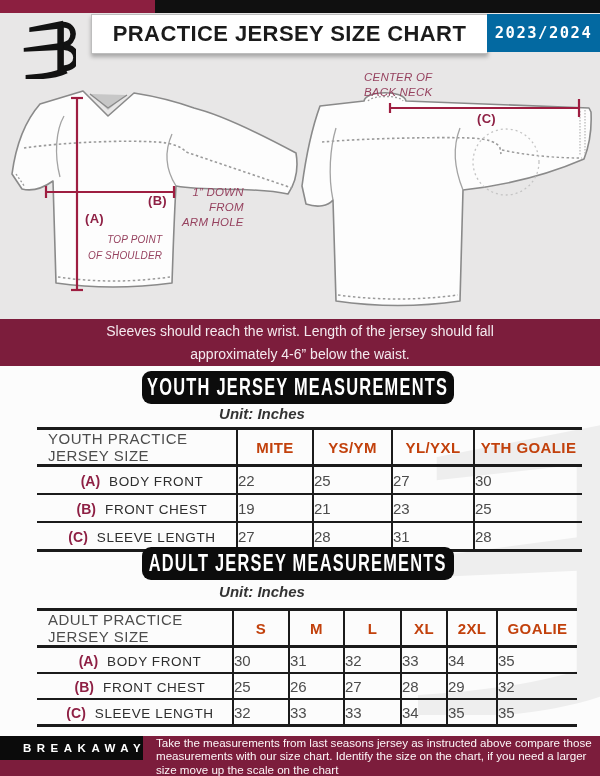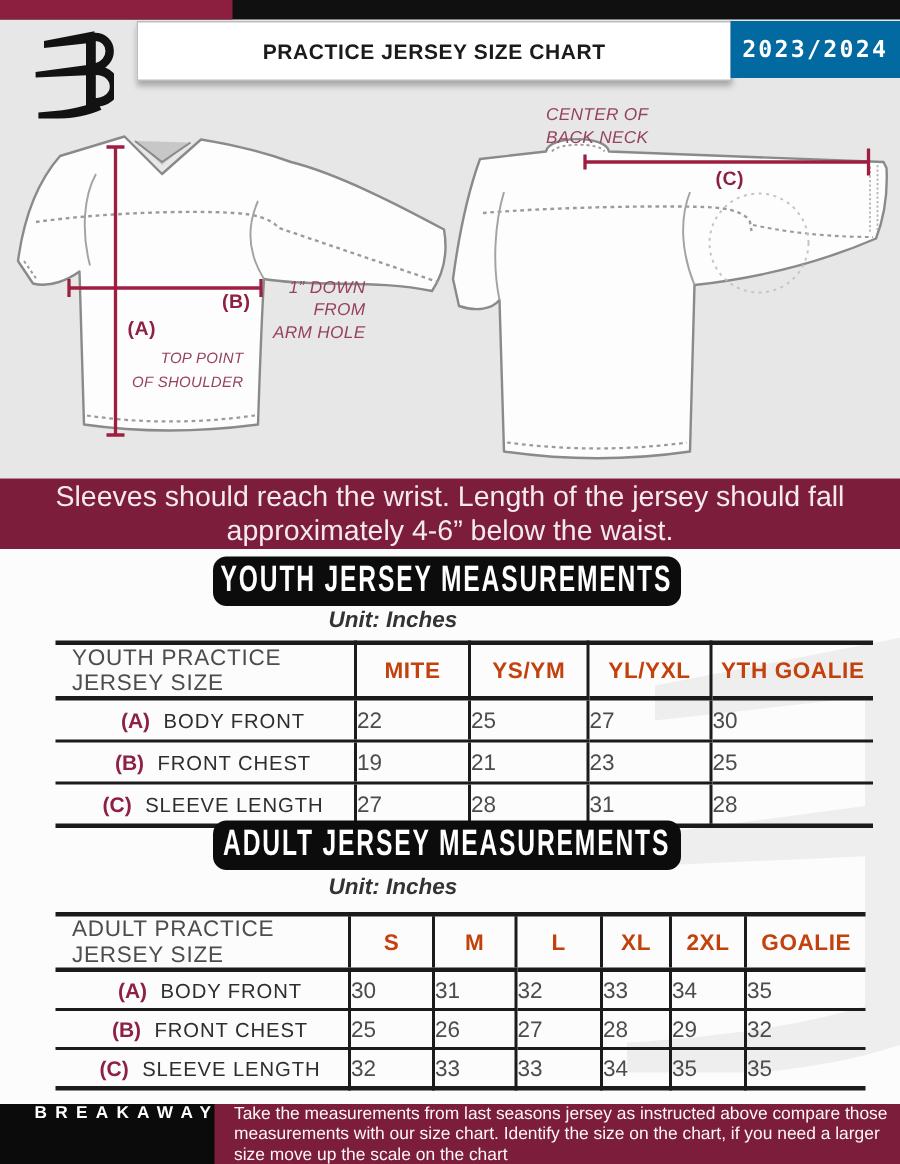--- a/index.html
+++ b/index.html
@@ -7,36 +7,36 @@
         font-family:"Liberation Sans",sans-serif;}
 
   
   .topstrip{position:absolute;top:0;left:0;width:600px;height:13px;background:#101010;}
   .topstrip-maroon{position:absolute;top:0;left:0;width:155px;height:13px;background:#8c1f40;}
   .gray-section{position:absolute;top:13px;left:0;width:600px;height:306px;background:#e8e7e7;}
   .logo-header{position:absolute;left:20px;top:15px;width:56px;height:64px;}
   .title-box{position:absolute;left:91px;top:14px;width:395px;height:38px;background:#ffffff;
              border:1px solid #bdbdbd;box-shadow:0 3px 4px rgba(0,0,0,.28);
              display:flex;align-items:center;justify-content:center;
-             font-size:14px;font-weight:bold;color:#1b1b1b;letter-spacing:.4px;}
+             font-size:22px;font-weight:bold;color:#1b1b1b;letter-spacing:.4px;}
   .season-box{position:absolute;left:487px;top:14px;width:113px;height:38px;background:#0369a1;
               display:flex;align-items:center;justify-content:center;
               font-family:"DejaVu Sans Mono",monospace;font-weight:bold;font-size:15.5px;
               color:#ffffff;letter-spacing:1.5px;}
 
   
   .dkey{position:absolute;font-weight:bold;font-size:13px;color:#8e2044;letter-spacing:.3px;}
   .dnote{position:absolute;font-style:italic;font-size:11.5px;line-height:15px;color:#96425f;
          white-space:pre-line;letter-spacing:.2px;text-align:right;}
   .jsvg{position:absolute;}
 
   
   .banner{position:absolute;top:319px;left:0;width:600px;height:47px;background:#7c1d3c;
           display:flex;align-items:center;justify-content:center;text-align:center;
-          color:#f4e9ee;font-size:19px;line-height:23px;white-space:pre-line;}
+          color:#f4e9ee;font-size:14px;line-height:23px;white-space:pre-line;}
 
   
   .pill{position:absolute;left:142px;width:312px;height:33px;background:#0c0c0c;border-radius:9px;
         display:flex;align-items:center;justify-content:center;}
   .pill span{color:#fff;font-weight:bold;font-size:20px;letter-spacing:1.5px;white-space:nowrap;
              transform:scale(.82,1.22);}
   .pill-youth{top:371px;}
   .pill-adult{top:547px;}
   .unit{position:absolute;left:0;width:524px;text-align:center;font-style:italic;font-weight:bold;
         font-size:15px;color:#333;}
@@ -60,22 +60,22 @@
   .size-table th+th,.size-table td+td{border-left:2px solid #1b1b1b;}
   .size-table td.row-head{text-align:center;padding-left:11px;}
   .rkey{font-weight:bold;color:#8e2044;font-size:14px;margin-right:9px;}
   .rlabel{color:#2e2e2e;font-size:13.5px;letter-spacing:.6px;}
 
   
   .watermark{position:absolute;right:-70px;top:395px;width:280px;height:320px;opacity:.05;}
 
   
   .footer{position:absolute;left:0;top:736px;width:600px;height:40px;background:#7c1d3c;}
-  .brand-box{position:absolute;left:0;top:0;width:143px;height:40px;background:#0b0b0b;
-             display:flex;}
+  .brand-box{position:absolute;left:0;top:0;width:143px;height:24px;background:#0b0b0b;
+             display:flex;align-items:center;}
   .brand-logo{margin-left:15px;width:24px;height:27px;}
   .brand-name{color:#fff;font-size:11.5px;font-weight:bold;letter-spacing:5.5px;margin-left:8px;}
   .footer-note{position:absolute;left:143px;top:0;width:457px;height:40px;
                display:flex;align-items:center;}
   .footer-note div{padding:0 8px 0 13px;color:#fdf6f8;font-size:11.6px;line-height:13.6px;}
 </style>
 </head>
 <body>
 
 <div class="page">

